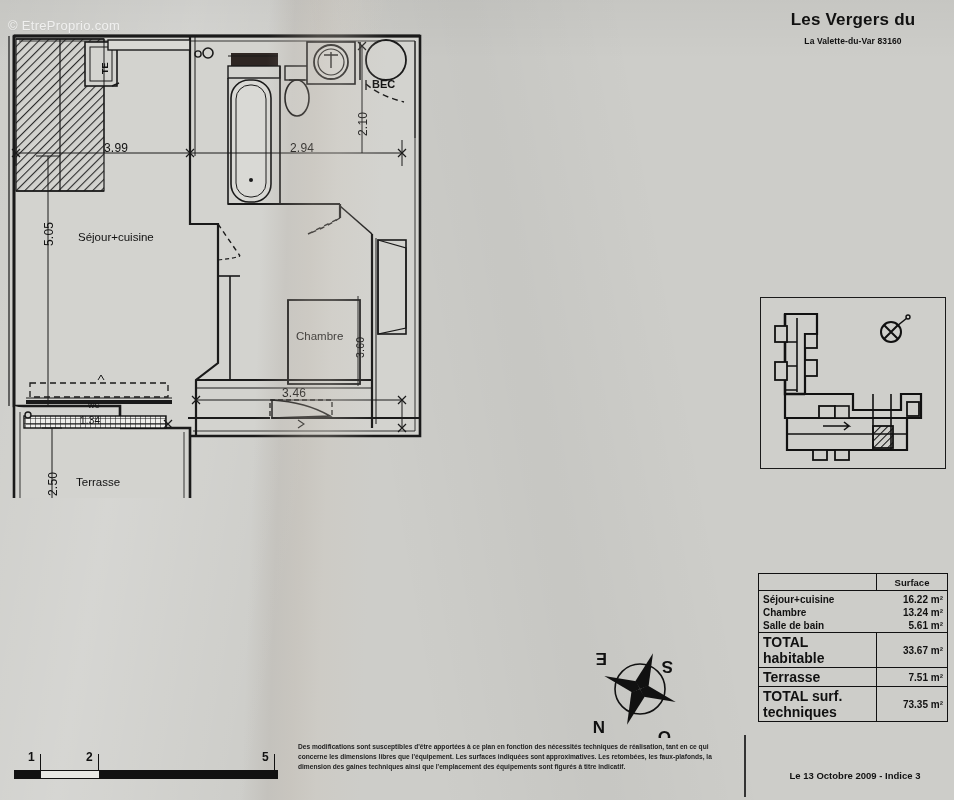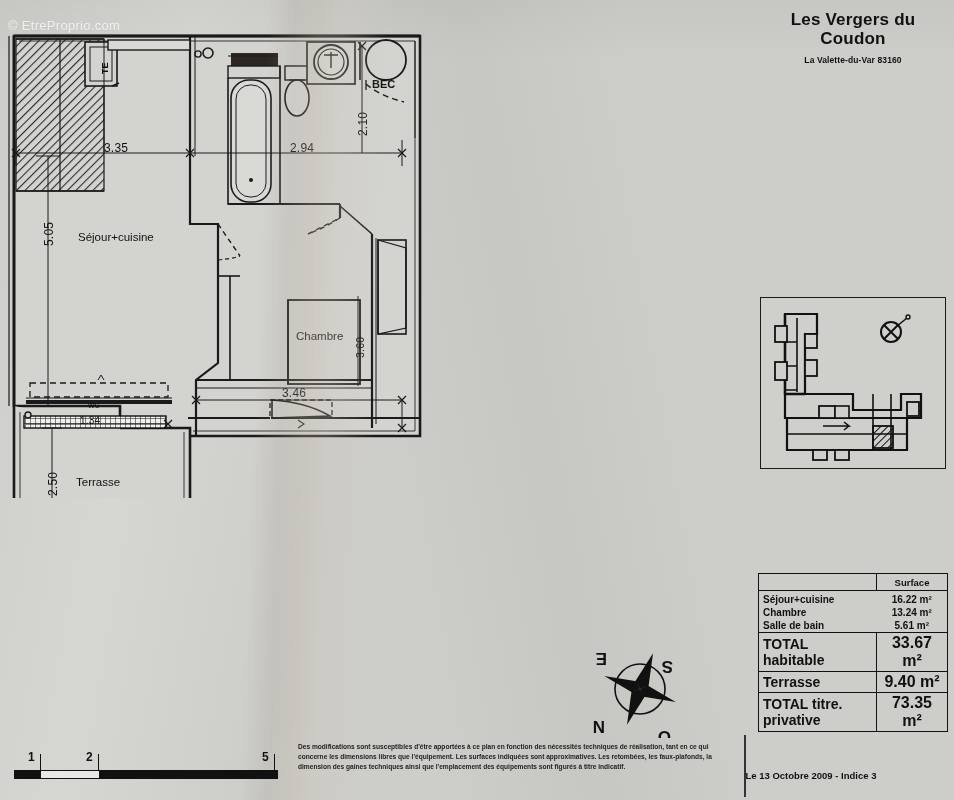--- a/index.html
+++ b/index.html
@@ -53,30 +53,30 @@
 
   .siteplan{position:absolute;left:760px;top:297px;width:184px;height:170px;
      border:1.6px solid #1a1a1a;background:#cfcfcb;}
 
   
   .surf{position:absolute;left:758px;top:573px;width:188px;
      border:1.6px solid #111;background:#cdcdc9;
      font-size:9.5px;}
   .surf table{border-collapse:collapse;width:100%;}
   .surf td,.surf th{padding:1px 4px;text-align:left;font-weight:700;}
-  .surf .val{text-align:center;width:62px;border-left:1.6px solid #111;}
+  .surf .val{text-align:right;width:62px;border-left:1.6px solid #111;}
   .surf .hdr td{border-bottom:1.6px solid #111;height:14px;}
   .surf .hdr .val{text-align:center;}
   .surf .rooms td{border:0;font-weight:700;font-size:10px;padding-top:1px;padding-bottom:1px;}
   .surf .sep-top td{border-top:1.6px solid #111;}
   .surf .tot td{font-size:14px;}
-  .surf .tot .val{font-size:16px;}
+  .surf .tot .val{font-size:10px;}
   .surf .blank td{border:0;height:2px;padding:0;}
 
-  .datestamp{position:absolute;left:716px;top:770px;width:190px;text-align:center;
+  .datestamp{position:absolute;left:760px;top:770px;width:190px;text-align:center;
      font-size:9.5px;font-weight:600;}
 
   
   .vrule{position:absolute;left:744px;top:735px;width:1.5px;height:62px;background:#333;}
 
   
   .notes{position:absolute;left:298px;top:742px;width:438px;
      font-size:6.6px;line-height:1.52;font-weight:700;color:#1d1d1d;letter-spacing:0;}
 
   
@@ -255,21 +255,21 @@
           <path d="M164 392 l8 8 M164 400 l8 -8" stroke-width="1.2"></path>
 
           <line x1="52" y1="400" x2="52" y2="540"></line>
           <line x1="42" y1="400" x2="62" y2="400"></line>
           <line x1="42" y1="540" x2="62" y2="540"></line>
         </g>
       </g>
     </svg>
 
     
-    <div class="dimtext" style="left:104px;top:113px;">3.35</div>
+    <div class="dimtext" style="left:104px;top:113px;">3.99</div>
     <div class="dimtext" style="left:290px;top:113px;">2.94</div>
     <div class="dimtext rot90" style="left:356px;top:108px;">2.10</div>
     <div class="dimtext rot90" style="left:42px;top:218px;">5.05</div>
     <div class="dimtext rot90" style="left:354px;top:330px;font-size:10.5px;">3.60</div>
     <div class="dimtext" style="left:282px;top:358px;">3.46</div>
     <div class="dimtext" style="left:80px;top:387px;font-size:10px;">1.34</div>
     <div class="dimtext rot90" style="left:46px;top:468px;">2.50</div>
 
     <div class="roomlabel" style="left:78px;top:203px;">Séjour+cuisine</div>
     <div class="roomlabel" style="left:296px;top:302px;">Chambre</div>
@@ -280,21 +280,20 @@
     <div class="roomlabel tiny" style="left:88px;top:374px;font-size:7px;opacity:.8;">WC</div>
   </div>
 
   <div class="crease"></div>
 
   <div class="watermark">© EtreProprio.com</div>
 
   <div class="title-block">
     <div class="title-main">
       <div>Les Vergers du</div>
-      <div>Coudon</div>
     </div>
     <div class="title-sub">La Valette-du-Var 83160</div>
   </div>
 
 
   <div class="siteplan">
     <svg width="182" height="167" viewBox="0 0 182 167">
       <defs>
         <pattern id="hatch2" width="5" height="5" patternTransform="rotate(45)" patternUnits="userSpaceOnUse">
           <line x1="0" y1="0" x2="0" y2="5" stroke="#111" stroke-width="2"></line>
@@ -357,24 +356,24 @@
       <tr class="rooms">
         <td>Salle de bain</td>
         <td class="val">5.61 m²</td>
       </tr>
       <tr class="tot sep-top">
         <td>TOTAL habitable</td>
         <td class="val">33.67 m²</td>
       </tr>
       <tr class="tot sep-top">
         <td>Terrasse</td>
-        <td class="val">9.40 m²</td>
+        <td class="val">7.51 m²</td>
       </tr>
       <tr class="tot sep-top">
-        <td>TOTAL titre. privative</td>
+        <td>TOTAL surf. techniques</td>
         <td class="val">73.35 m²</td>
       </tr>
     </tbody>
       </table>
   </div>
 
   <div class="datestamp">Le 13 Octobre 2009 - Indice 3</div>
 
   <div class="compass">
     <svg width="110" height="105" viewBox="0 0 110 105">

